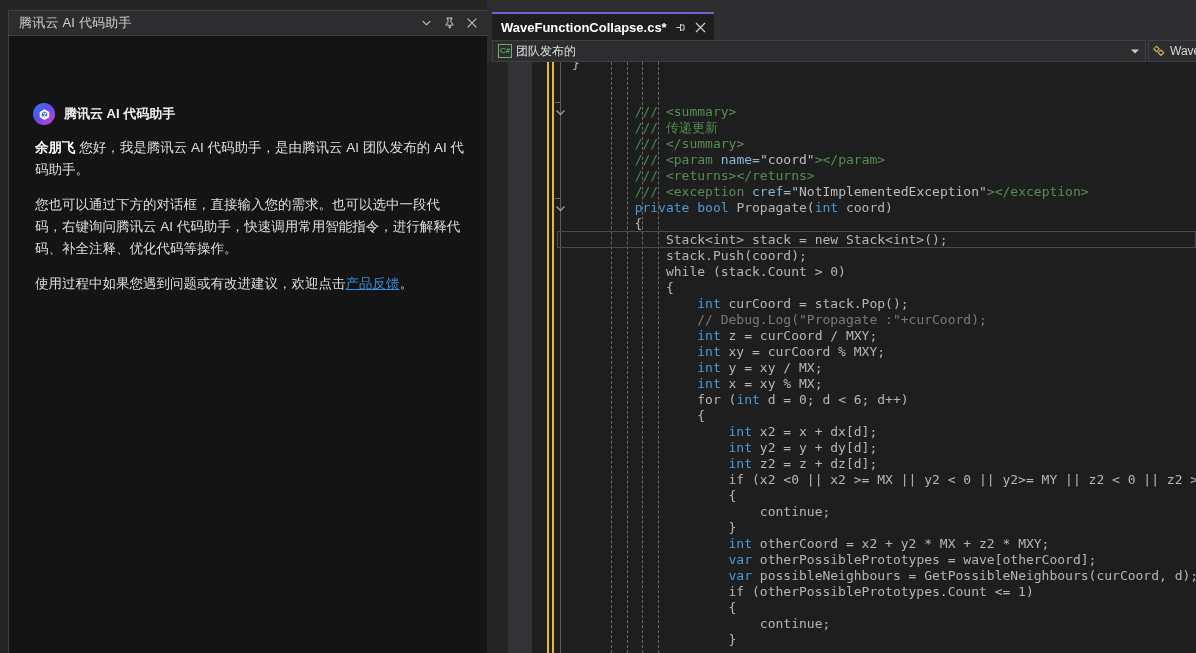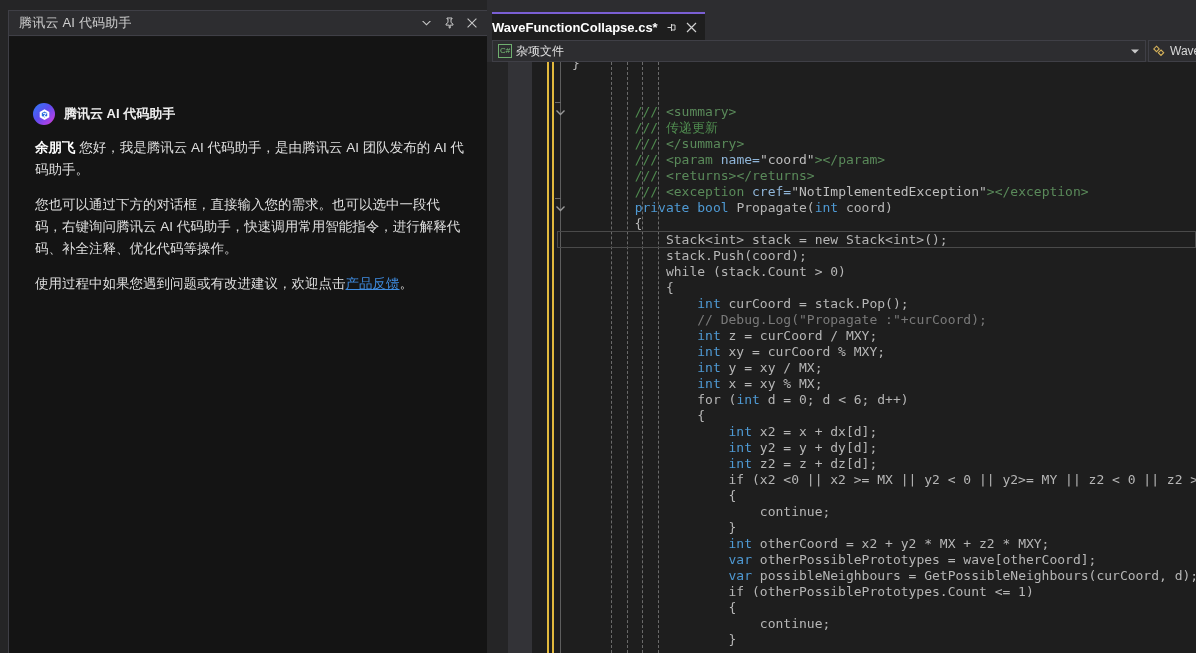--- a/index.html
+++ b/index.html
@@ -81,21 +81,21 @@
     position: absolute; left: 487px; top: 0; width: 709px; height: 653px;
     background: #1e1e1e;
   }
   #tabstrip {
     position: absolute; left: 0; top: 0; width: 709px; height: 40px;
     background: #2d2d30;
   }
   #doc-tab {
     position: absolute; left: 5px; top: 12px; height: 28px;
     background: #1e1e1e; border-top: 2px solid #7a5fd3;
-    display: flex; align-items: center; padding: 0 7px 0 0; gap: 7px;
+    display: flex; align-items: center; padding: 0 7px 0 9px; gap: 7px;
   }
   #doc-tab-label { color: #ffffff; font-size: 13px; font-weight: bold; white-space: nowrap; }
   .tabicon { width: 13px; height: 13px; color: #d0d0d0; display: flex; align-items: center; justify-content: center; }
   .tabicon svg { display: block; }
 
   #navbar {
     position: absolute; left: 0; top: 40px; width: 709px; height: 22px;
     background: #2d2d30; display: flex; align-items: center;
   }
   #nav-left {
@@ -226,21 +226,21 @@
           <svg width="11" height="11" viewBox="0 0 11 11">
               <path d="M1 1 L10 10 M10 1 L1 10" stroke="currentColor" stroke-width="1.2"></path>
             </svg>
         </span>
       </div>
     </div>
 
     <div id="navbar">
       <div id="nav-left">
         <span id="nav-csicon">C#</span>
-        <span id="nav-left-label">杂项文件</span>
+        <span id="nav-left-label">团队发布的</span>
         <span id="nav-left-caret">
           <svg width="8" height="5" viewBox="0 0 8 5">
               <path d="M0 0.5 L4 4.5 L8 0.5 Z" fill="currentColor"></path>
             </svg>
         </span>
       </div>
       <div id="nav-right">
         <span id="nav-right-icon">
           <svg width="14" height="13" viewBox="0 0 14 13">
             <path d="M3.5 1.2 L6.2 3.9 L3.5 6.6 L0.8 3.9 Z" fill="none" stroke="#d6b25a" stroke-width="1.1"></path>

